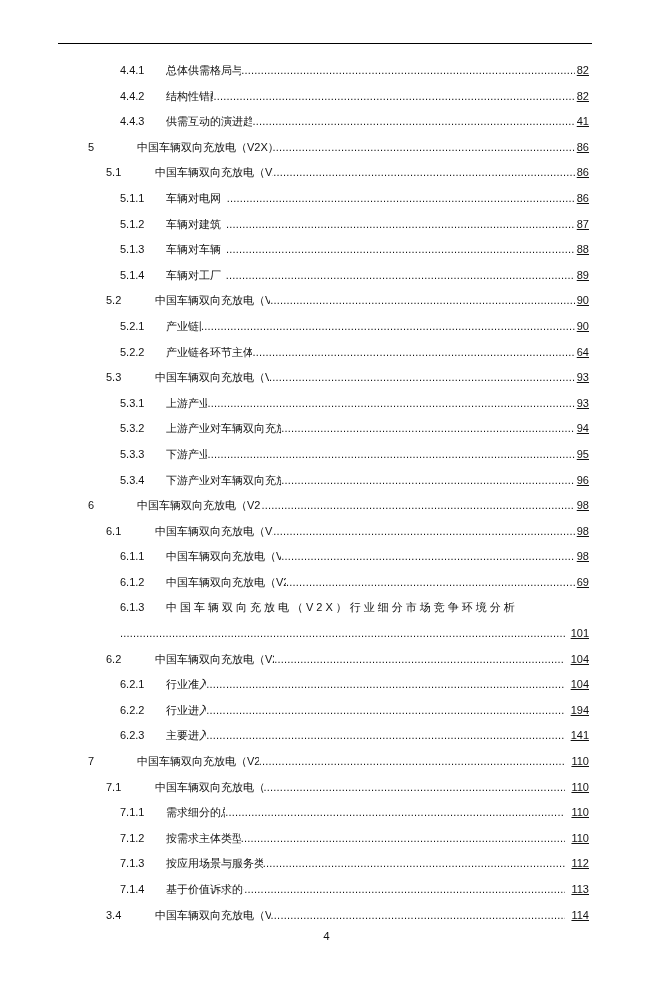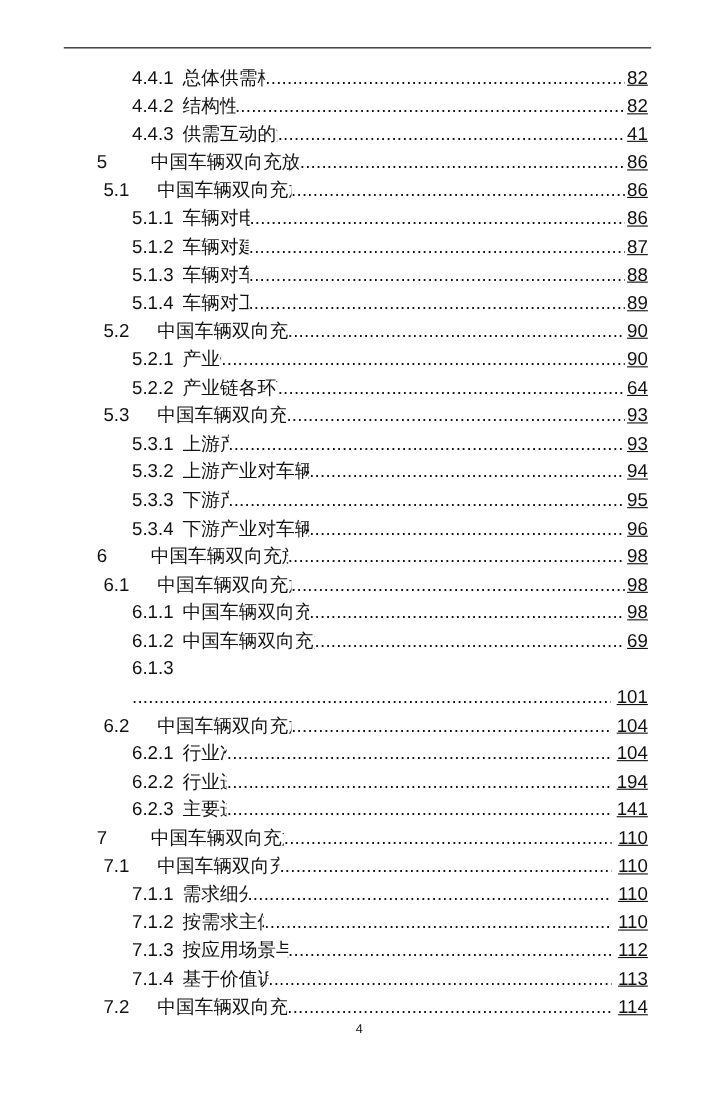--- a/index.html
+++ b/index.html
@@ -28,26 +28,26 @@
     position: absolute;
     top: 58px;
     left: 58px;
     width: 531px;
   }
   .toc-row {
     display: flex;
     align-items: baseline;
     height: 25.6px;
     line-height: 25.6px;
-    font-size: 17px;
+    font-size: 11px;
     white-space: nowrap;
   }
   .toc-row .num { flex: 0 0 auto; }
   .toc-row.l1 .num { margin-left: 30px; width: 49px; }
-  .toc-row.l2 .num { margin-left: 36px; width: 49px; }
+  .toc-row.l2 .num { margin-left: 48px; width: 49px; }
   .toc-row.l3 .num { margin-left: 62px; width: 46px; }
   .toc-row .title {
     flex: 0 1 auto;
     white-space: pre;
     overflow: hidden;
   }
   .toc-row .title.wrap-title { letter-spacing: 3px; }
   .toc-row .leader {
     flex: 1 1 auto;
     overflow: hidden;
@@ -199,20 +199,21 @@
     <span class="page-num">98</span>
   </div>
       <div class="toc-row l3">
     <span class="num">6.1.2</span>
     <span class="title">中国车辆双向充放电（V2X）行业主要参与者分析 </span>
     <span class="leader">....................................................................................................................................................................................</span>
     <span class="page-num">69</span>
   </div>
       <div class="toc-row l3">
     <span class="num">6.1.3</span>
+    <span class="title wrap-title">中国车辆双向充放电（V2X）行业细分市场竞争环境分析</span>
 
   </div>
       <div class="toc-row cont">
 
     <span class="leader">....................................................................................................................................................................................</span>
     <span class="page-num p3">101</span>
   </div>
       <div class="toc-row l2">
     <span class="num">6.2</span>
     <span class="title">中国车辆双向充放电（V2X）行业潜在进入者分析</span>
@@ -267,20 +268,20 @@
     <span class="leader">....................................................................................................................................................................................</span>
     <span class="page-num p3">112</span>
   </div>
       <div class="toc-row l3">
     <span class="num">7.1.4</span>
     <span class="title">基于价值诉求的需求类型划分</span>
     <span class="leader">....................................................................................................................................................................................</span>
     <span class="page-num p3">113</span>
   </div>
       <div class="toc-row l2">
-    <span class="num">7.2</span>
+    <span class="num">3.4</span>
     <span class="title">中国车辆双向充放电（V2X）行业成本结构分析</span>
     <span class="leader">....................................................................................................................................................................................</span>
     <span class="page-num p3">114</span>
   </div>
     </div>
   <div class="footer">4</div>
 </div>
 
 </body></html>

